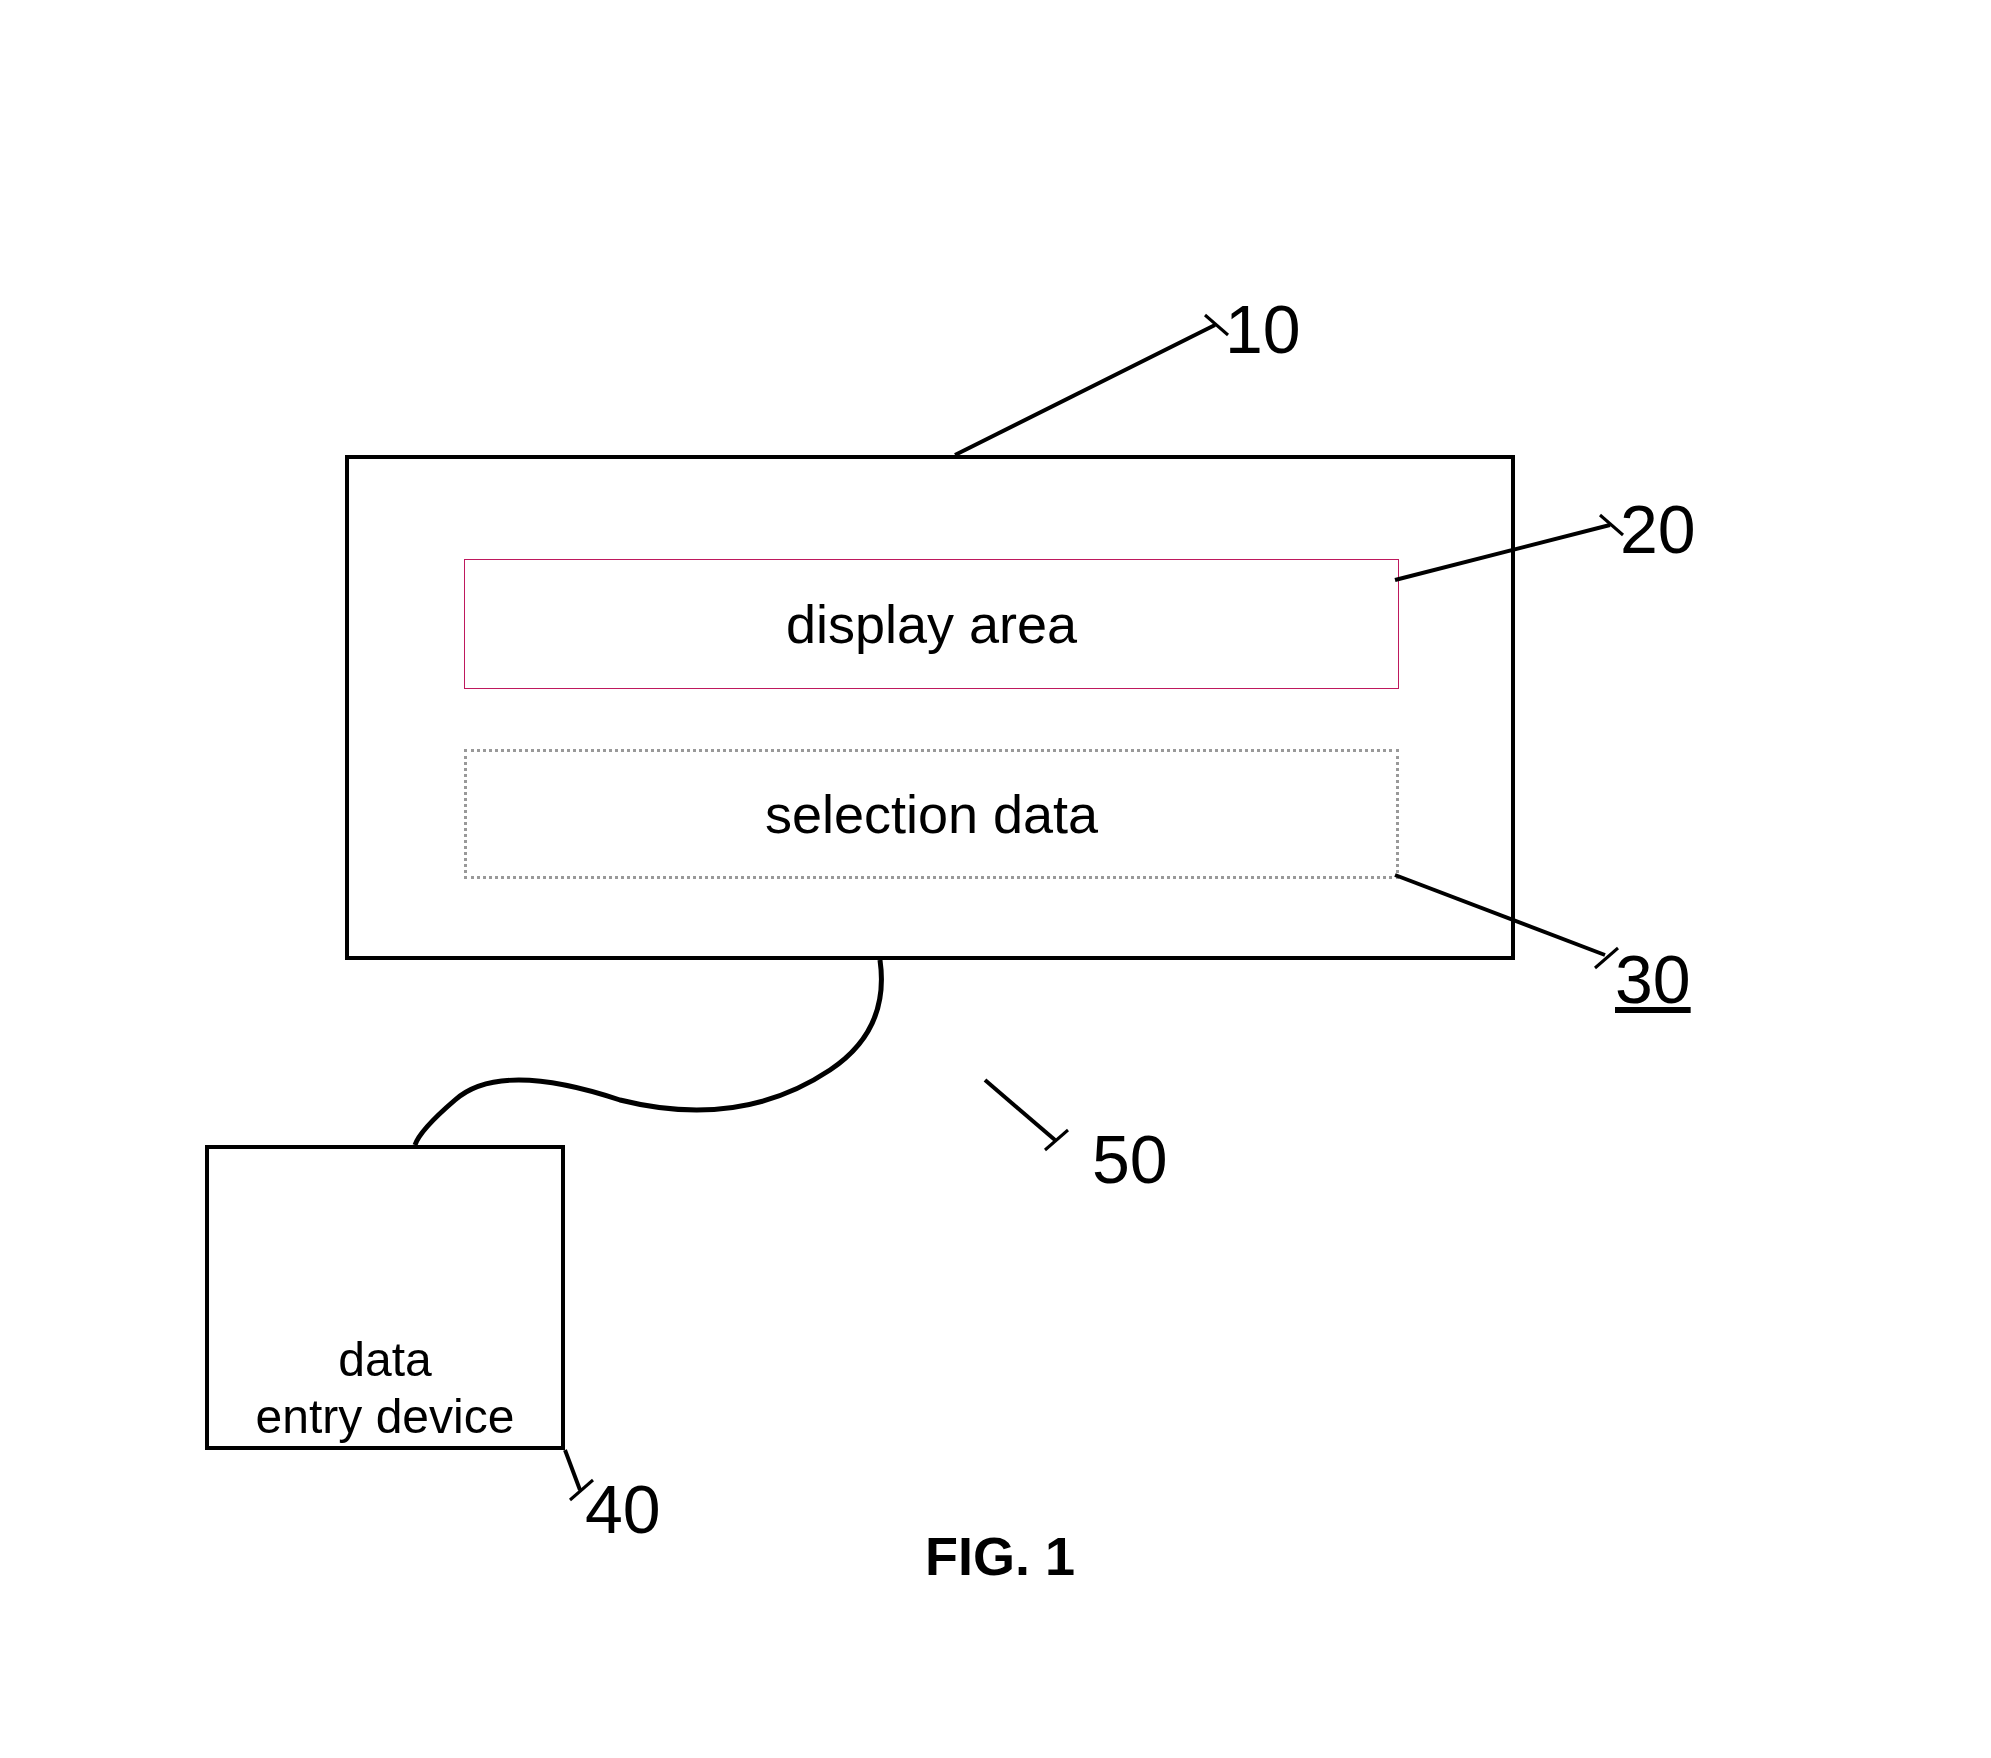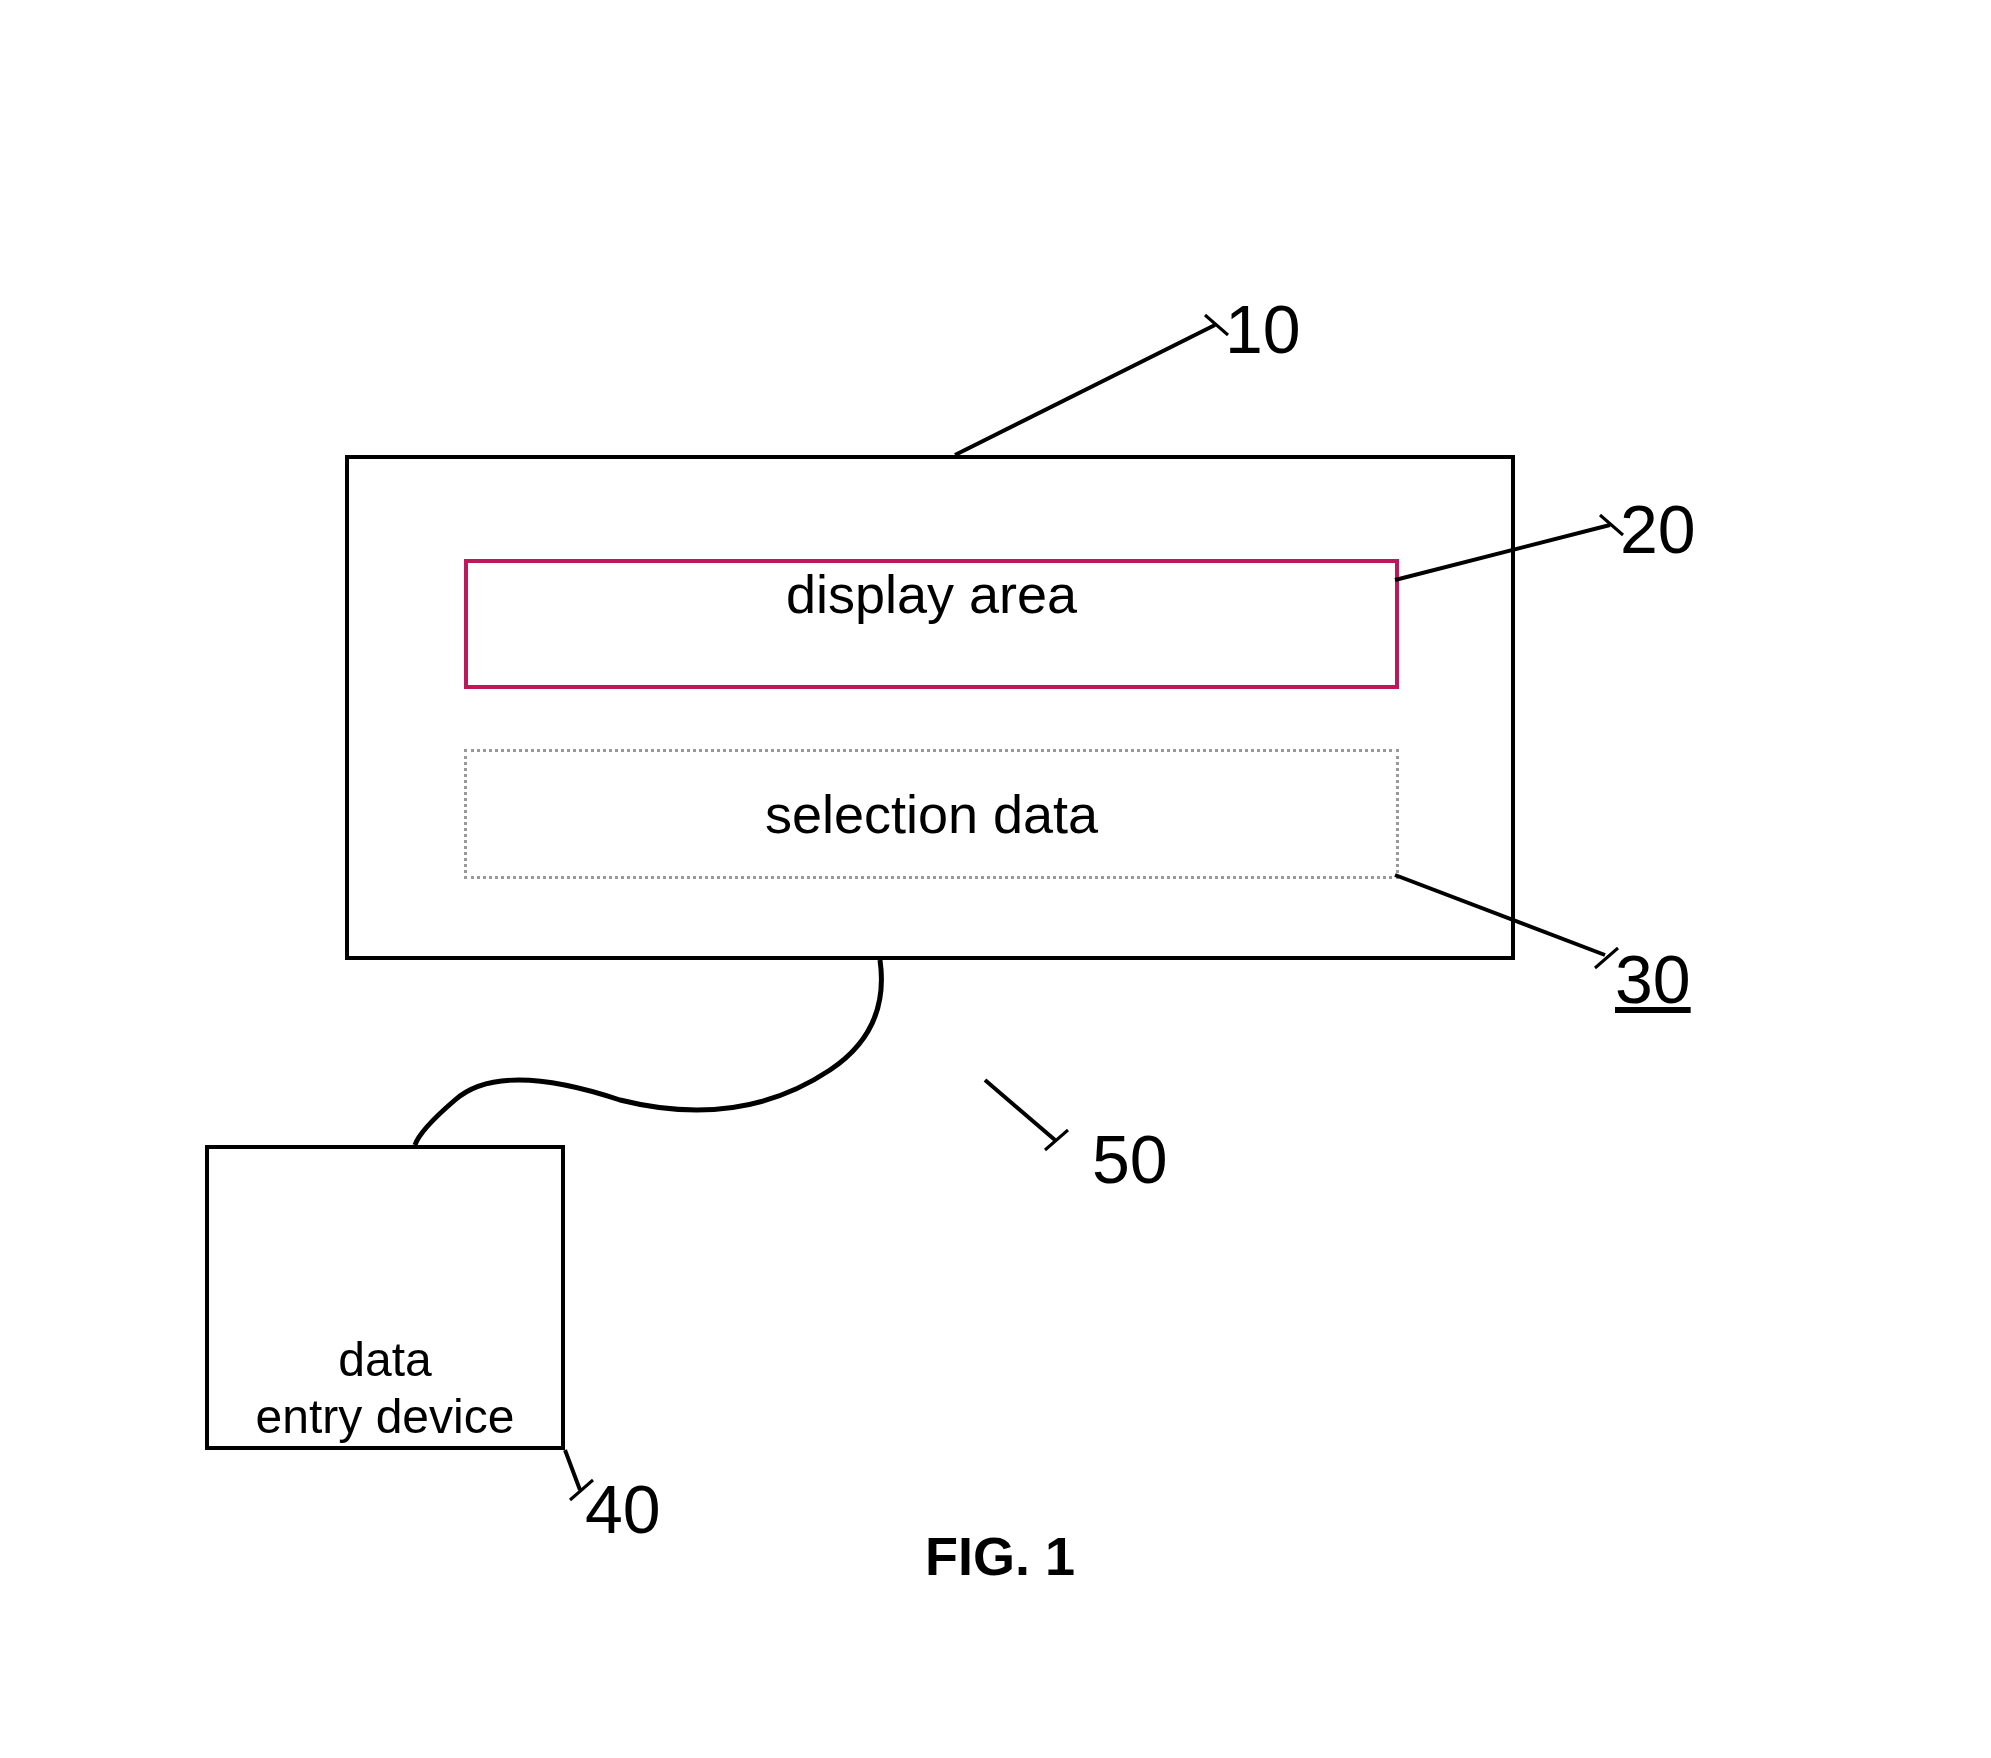--- a/index.html
+++ b/index.html
@@ -21,23 +21,23 @@
       width: 1170px;
       height: 505px;
       border: 4px solid #000;
     }
     .display-area {
       position: absolute;
       left: 115px;
       top: 100px;
       width: 935px;
       height: 130px;
-      border: 4px solid #be185d;
+      border: 1px solid #be185d;
       display: flex;
-      align-items: flex-start;
+      align-items: center;
       justify-content: center;
       font-size: 54px;
     }
     .selection-list {
       position: absolute;
       left: 115px;
       top: 290px;
       width: 935px;
       height: 130px;
       border: 3px dotted #999;

